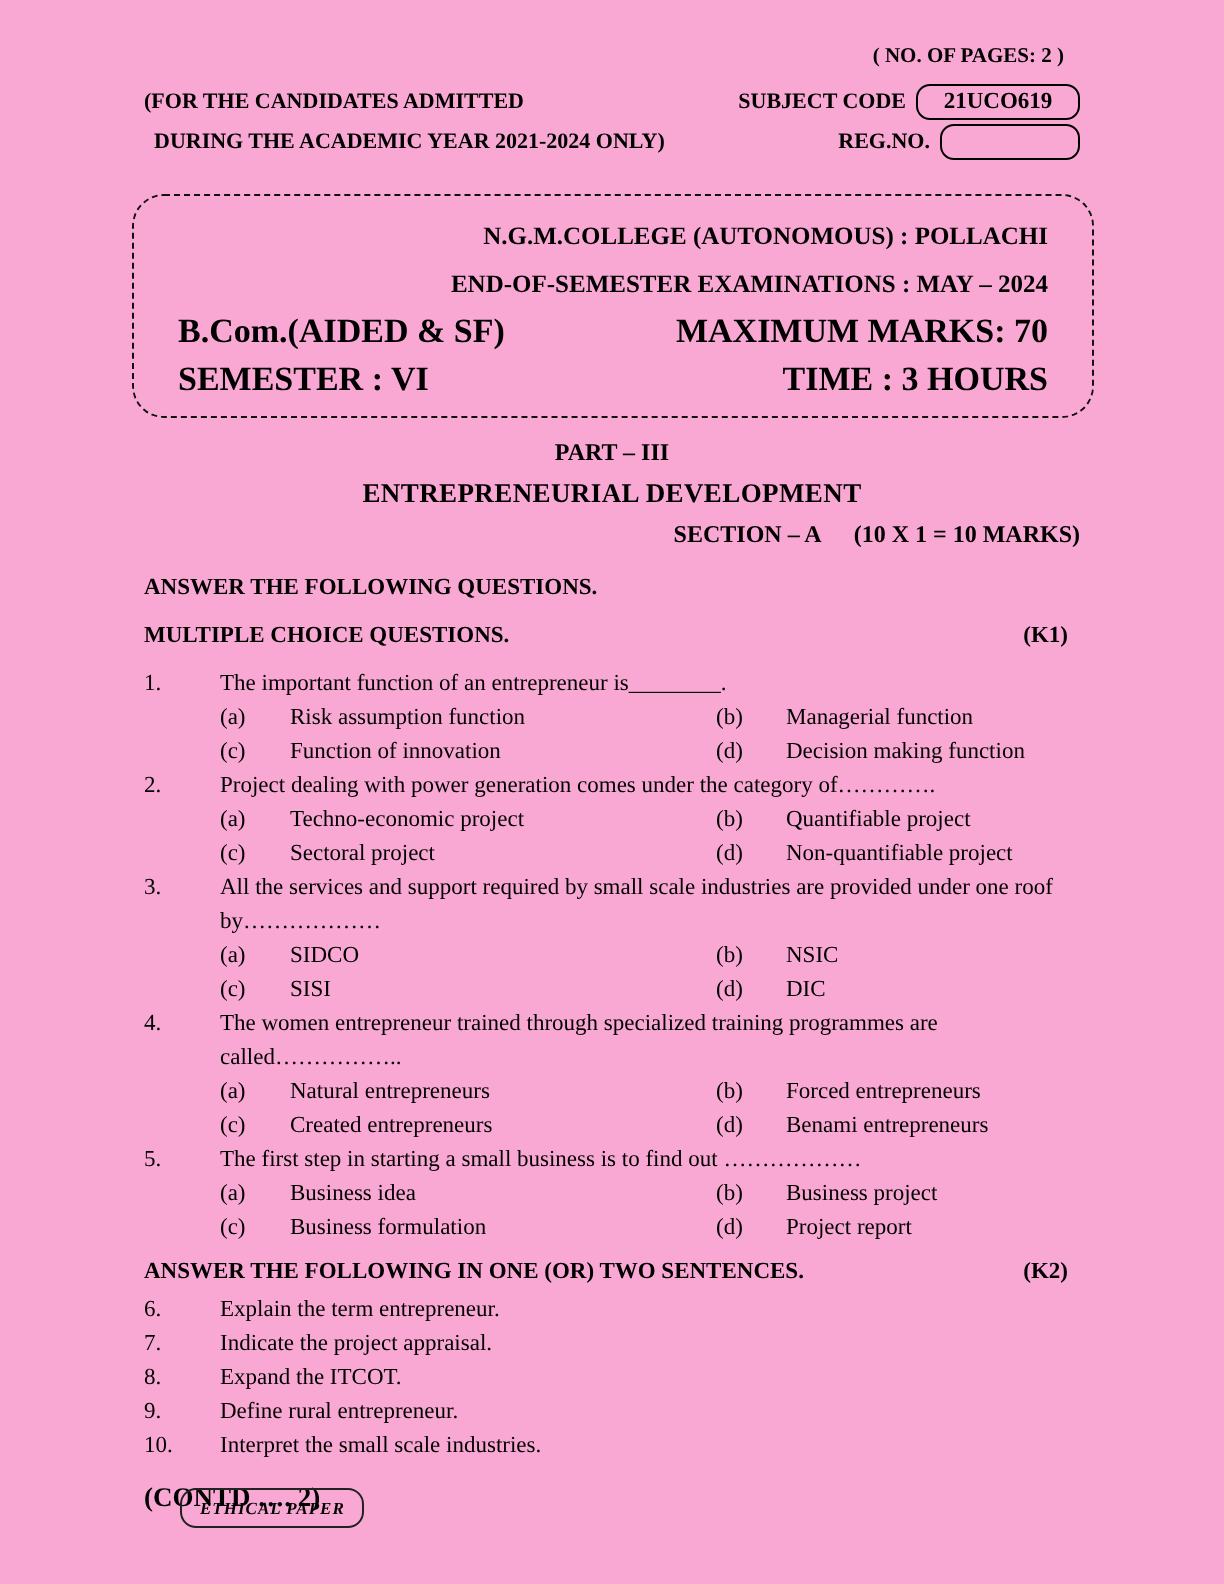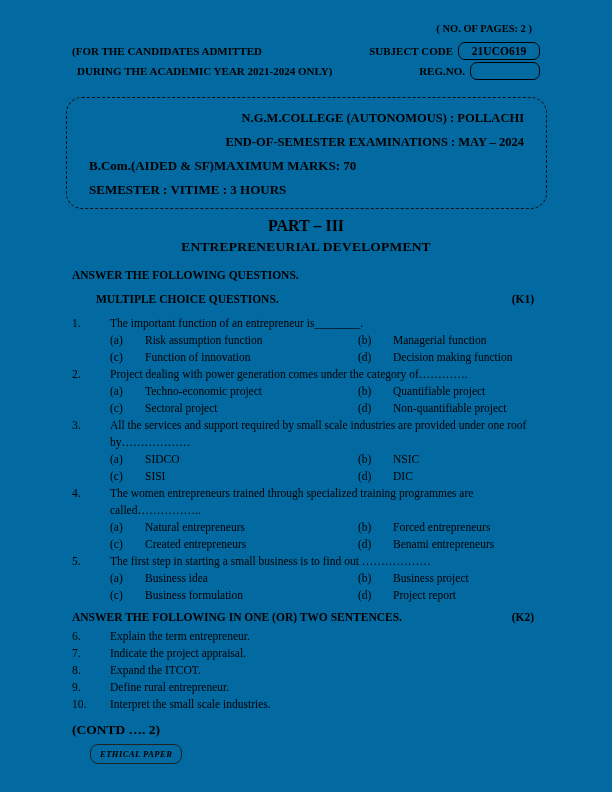--- a/index.html
+++ b/index.html
@@ -1,21 +1,21 @@
 <!DOCTYPE html>
 <html><head>
 <meta charset="utf-8">
 <style>
   html, body { margin: 0; padding: 0; background: #ffffff; }
   .sheet {
     position: relative;
     width: 612px; height: 792px;
     box-sizing: border-box;
     padding: 22px 72px 0 72px;
-    background: #0369a1;
+    background: #f9a8d4;
     color: #000;
     font-family: "Liberation Serif", serif;
     font-size: 11.5px;
     line-height: 17px;
     overflow: hidden;
   }
   .no-pages {
     text-align: right;
     font-weight: bold;
     font-size: 10.5px;
@@ -42,28 +42,28 @@
   }
   .reg-box { min-width: 52px; }
   .dash-box {
     border: 1.6px dashed #111;
     border-radius: 16px;
     margin: 16px -7px 0 -6px;
     padding: 8px 22px 6px 22px;
     font-weight: bold;
   }
   .dash-center { text-align: right; font-size: 12.5px; line-height: 24px; }
-  .dash-row { display: flex; font-size: 13px; line-height: 24px; }
-  .part-title { text-align: center; font-weight: bold; font-size: 16px; line-height: 16px; margin-top: 9px; }
+  .dash-row { display: flex; justify-content: space-between; font-size: 17px; line-height: 24px; }
+  .part-title { text-align: center; font-weight: bold; font-size: 12px; line-height: 16px; margin-top: 9px; }
   .subject-title { text-align: center; font-weight: bold; font-size: 13.5px; line-height: 18px; margin-top: 4px; letter-spacing: 0.2px; }
   .section-heading { text-align: right; font-weight: bold; font-size: 12px; line-height: 16px; margin-top: 3px; }
   .section-heading .gap { display: inline-block; width: 16px; }
   .instruction { font-weight: bold; margin-top: 11px; }
   .head-flex { display: flex; justify-content: space-between; font-weight: bold; }
-  .mcq-head { margin-top: 7px; margin-left: 24px; }
+  .mcq-head { margin-top: 7px; }
   .klevel { padding-right: 6px; }
   .q-list { margin-top: 7px; }
   .question { display: flex; align-items: flex-start; }
   .q-num { width: 38px; flex: 0 0 38px; }
   .q-body { flex: 1; min-width: 0; }
   .opt-grid { display: grid; grid-template-columns: 248px auto; }
   .opt { display: flex; }
   .opt-label { width: 35px; flex: 0 0 35px; }
   .short-head { margin-top: 5px; }
   .short-list { margin-top: 2px; }
@@ -114,20 +114,23 @@
     </div>
     <div class="dash-row">
       <span>SEMESTER : VI</span>
       <span>TIME : 3 HOURS</span>
     </div>
   </div>
 
   <div class="part-title">PART – III</div>
   <div class="subject-title">ENTREPRENEURIAL DEVELOPMENT</div>
 
+  <div class="section-heading">
+    <span>SECTION – A</span><span class="gap"></span><span>(10 X 1 = 10 MARKS)</span>
+  </div>
 
   <div class="instruction">ANSWER THE FOLLOWING QUESTIONS.</div>
 
   <div class="head-flex mcq-head">
     <span>MULTIPLE CHOICE QUESTIONS.</span>
     <span class="klevel">(K1)</span>
   </div>
 
   <div class="q-list" id="mcq-list">
       <div class="question">
@@ -198,21 +201,21 @@
             <div class="opt">
               <span class="opt-label">(d)</span>
               <span class="opt-text">DIC</span>
             </div>
           </div>
         </div>
       </div>
       <div class="question">
         <span class="q-num">4.</span>
         <div class="q-body">
-          <div class="q-text">The women entrepreneurs trained through specialized training programmes are called……………..</div>
+          <div class="q-text">The women entrepreneur trained through specialized training programmes are called……………..</div>
           <div class="opt-grid">
             <div class="opt">
               <span class="opt-label">(a)</span>
               <span class="opt-text">Natural entrepreneurs</span>
             </div>
             <div class="opt">
               <span class="opt-label">(b)</span>
               <span class="opt-text">Forced entrepreneurs</span>
             </div>
             <div class="opt">

